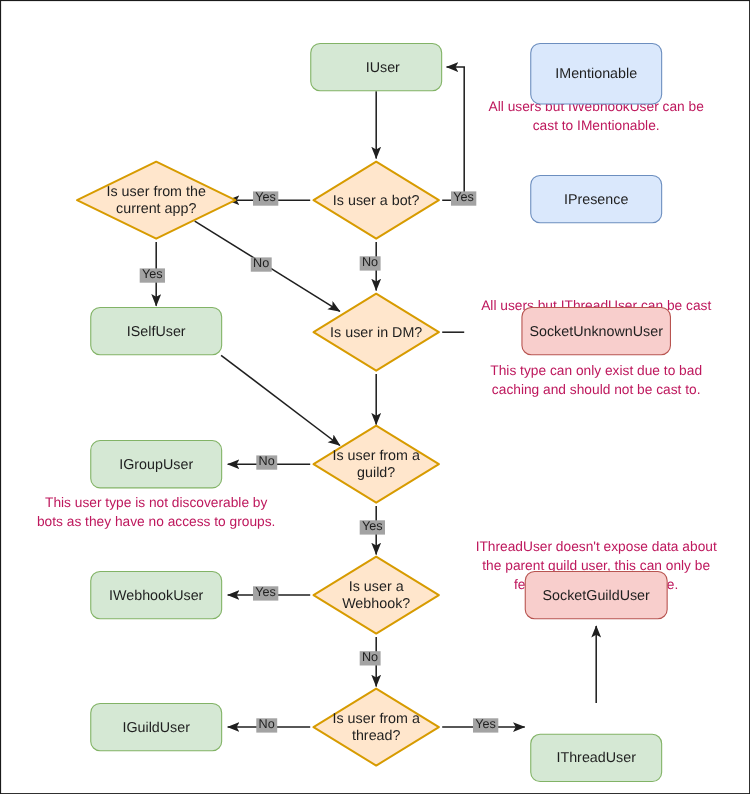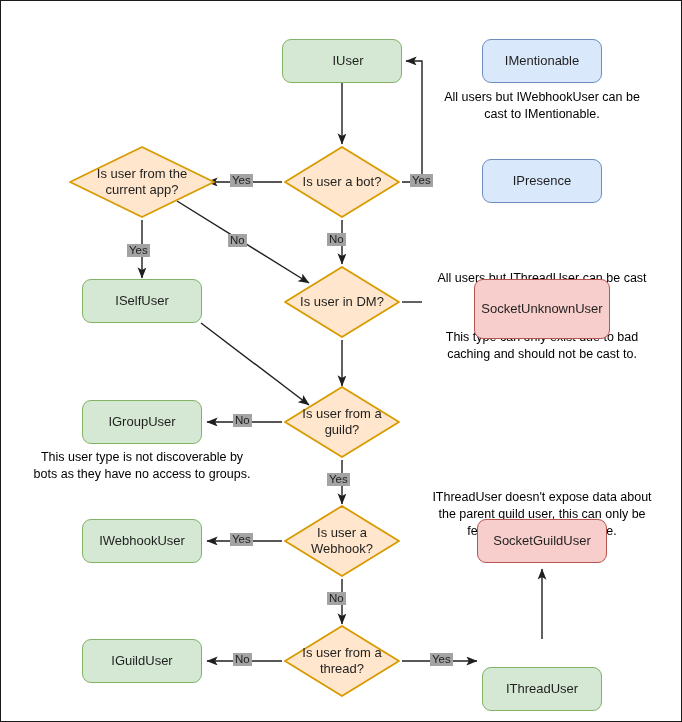--- a/index.html
+++ b/index.html
@@ -74,21 +74,21 @@
     font-size: 13px;
     color: #1f1f1f;
     line-height: 1.25;
     padding: 0 12px;
     box-sizing: border-box;
   }
   .note {
     position: absolute;
     text-align: center;
     font-size: 12.5px;
-    color: #000000;
+    color: #be185d;
     line-height: 1.35;
     z-index: 2;
   }
   .edge-label {
     position: absolute;
     font-size: 11.5px;
     color: #1f1f1f;
     background: #a3a3a3;
     padding: 0 2px;
     line-height: 1.1;
@@ -140,37 +140,37 @@
       <path d="M401,660 L476,660" marker-end="url(#arrow)"></path>
 
       <path d="M541,638 L541,568" marker-end="url(#arrow)"></path>
     </g>
   </svg>
 
   <div class="node node-green" style="left:281px; top:38px; width:120px; height:44px;padding-left:12px;">
     <span>IUser</span>
   </div>
 
-  <div class="node node-blue" style="left:481px; top:38px; width:120px; height:44px;">
+  <div class="node node-blue" style="left:481px; top:38px; width:120px; height:56px;">
     <span>IMentionable</span>
   </div>
 
   <div class="note" style="left:436px; top:88px; width:210px;">
     <span>All users but IWebhookUser can be cast to IMentionable.</span>
   </div>
 
   <div class="node node-blue" style="left:481px; top:158px; width:120px; height:44px;">
     <span>IPresence</span>
   </div>
 
   <div class="note" style="left:436px; top:225px; width:210px;margin-top:44px;">
     <span>All users but IThreadUser can be cast to IPresence.</span>
   </div>
 
-  <div class="node node-red" style="left:473px; top:278px; width:136px; height:60px;">
+  <div class="node node-red" style="left:473px; top:278px; width:136px; height:44px;">
     <span>SocketUnknownUser</span>
   </div>
 
   <div class="note" style="left:432px; top:328px; width:218px;">
     <span>This type can only exist due to bad caching and should not be cast to.</span>
   </div>
 
   <div class="note" style="left:430px; top:464px; width:222px;margin-top:24px;">
     <span>IThreadUser doesn't expose data about the parent guild user, this can only be fetched from socket cache.</span>
   </div>

